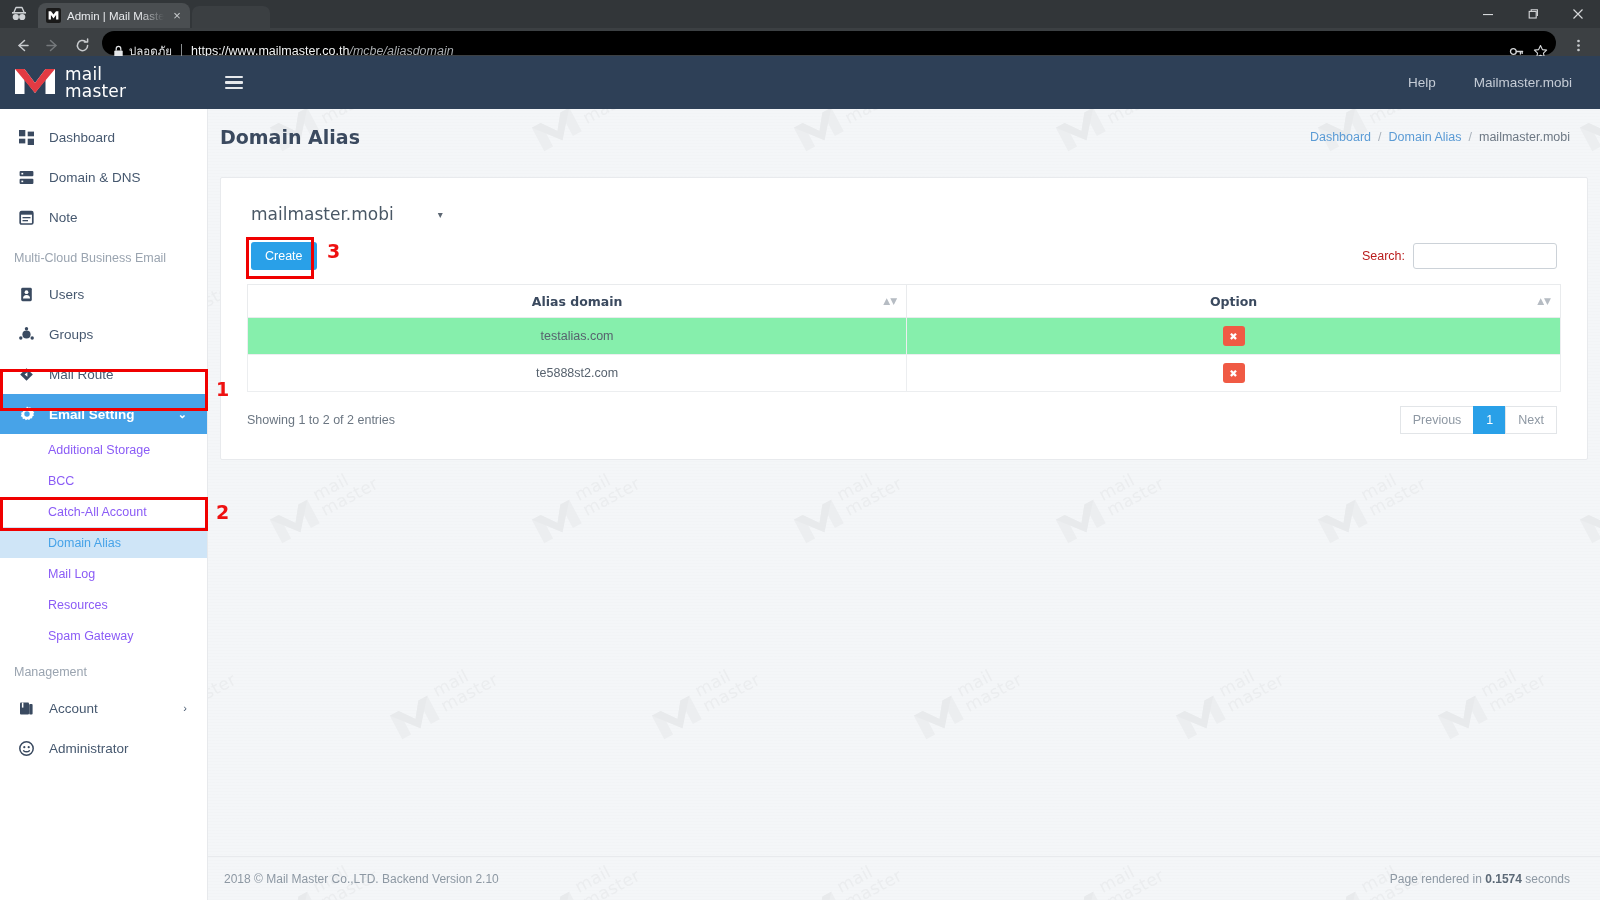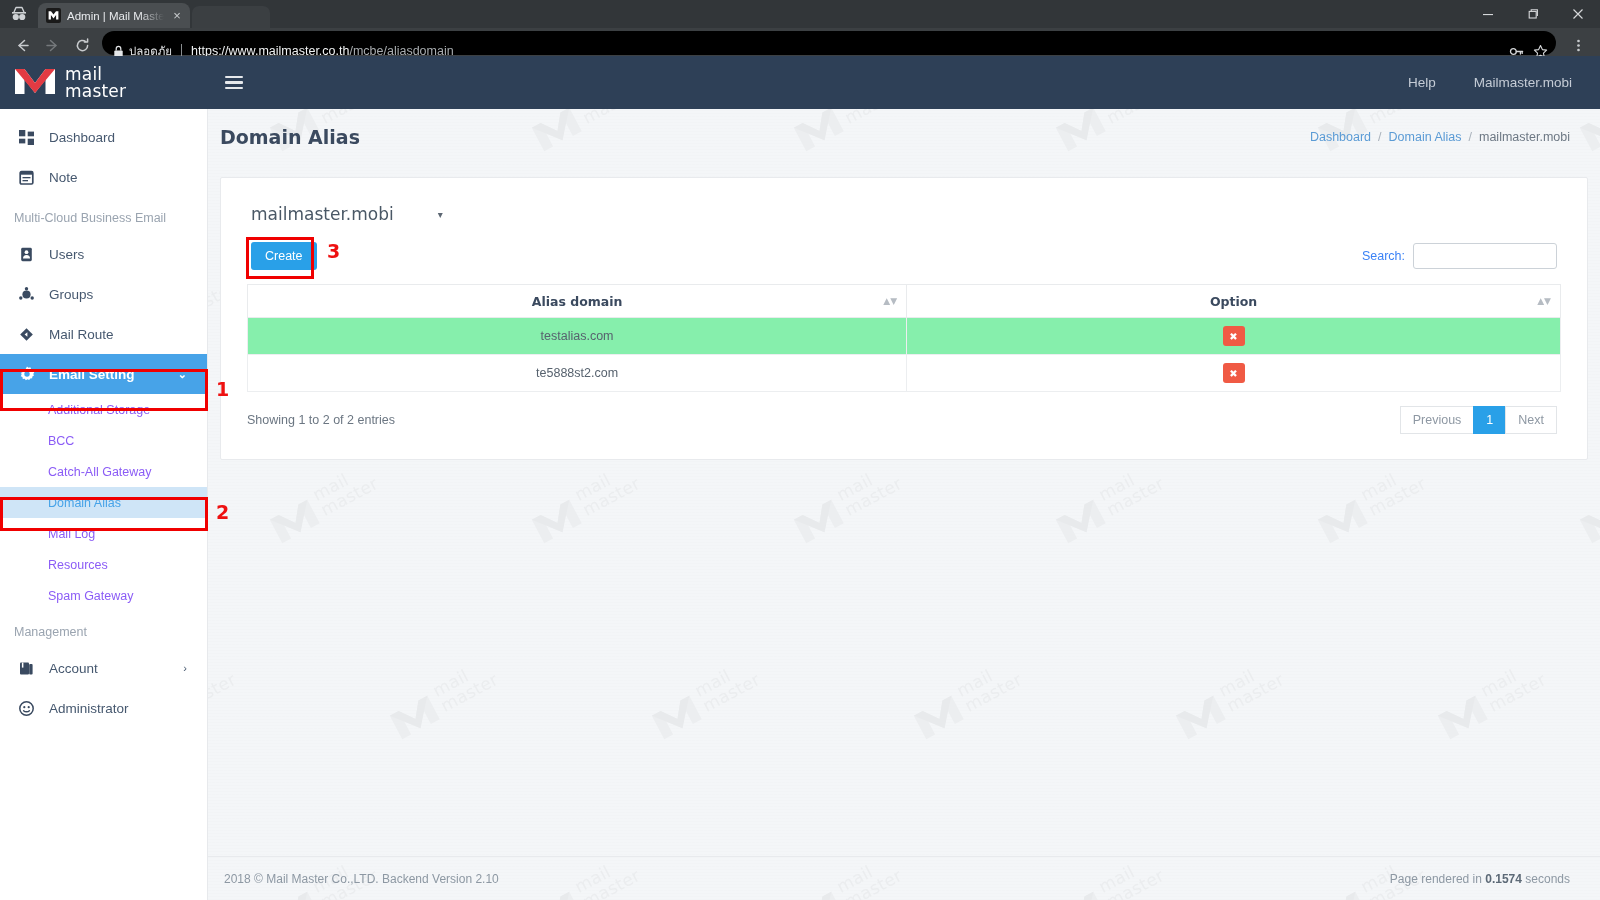--- a/index.html
+++ b/index.html
@@ -75,21 +75,21 @@
   }
   .lock-icon { color: #e4e6e8; margin-right: 5px; display:flex; }
   .secure-text {
     font-size: 11.5px; color: #e4e6e8; white-space: nowrap;
     font-family: "DejaVu Sans", sans-serif;
   }
   .omni-sep {
     width: 1px; height: 14px; background: #8a8e91; margin: 0 9px;
   }
   .url { font-size: 12.5px; color: #f1f3f4; white-space: nowrap; }
-  .url .dim { color: #a9adb0; }
+  .url .dim { color: #a9adb0; font-style: italic; }
   .omni-actions { margin-left: auto; display: flex; align-items: center; gap: 9px; padding-left: 8px;}
   .omni-actions span { color: #d6d8da; display:flex; }
 
   
   .app {
     position: absolute; top: 56px; left: 0;
     width: 1600px; height: 844px;
     background: #f4f6f8;
     background-image:
       repeating-linear-gradient(0deg, rgba(0,0,0,0.008) 0 1px, transparent 1px 3px);
@@ -222,21 +222,21 @@
     pointer-events: none;
   }
   .annot-num {
     position: absolute; color: #ee1111; font-weight: bold;
     font-size: 19px; font-family: "DejaVu Sans", sans-serif;
   }
   .search-wrap {
     margin-left: auto; display: flex; align-items: center;
     gap: 8px; padding-right: 16px;
   }
-  .search-wrap label { font-size: 12.5px; color: #3b82f6; }
+  .search-wrap label { font-size: 12.5px; color: #b91c1c; }
   .search-wrap input {
     width: 144px; height: 26px; border: 1px solid #ccd2d8;
     border-radius: 3px; padding: 0 6px; font-size: 12.5px;
     outline: none; background: #fff;
     font-family: "Liberation Sans", sans-serif;
   }
 
   table.dt {
     width: calc(100% - 24px); margin: 14px 12px 0 12px;
     border-collapse: collapse; table-layout: fixed;
@@ -652,20 +652,31 @@
           <svg width="15" height="15" viewBox="0 0 15 15">
               <rect x="0" y="0" width="6.3" height="6.3" fill="currentColor"></rect>
               <rect x="8.7" y="1.6" width="6.3" height="4.7" fill="currentColor"></rect>
               <rect x="0" y="8.7" width="6.3" height="4.7" fill="currentColor"></rect>
               <rect x="8.7" y="8.7" width="6.3" height="6.3" fill="currentColor"></rect>
             </svg>
         </span>
         <span>Dashboard</span>
       </div>
 
+      <div class="nav-item">
+        <span class="ico">
+          <svg width="15" height="15" viewBox="0 0 15 15">
+              <rect x="0.6" y="1" width="13.8" height="5.3" rx="1" fill="currentColor"></rect>
+              <rect x="0.6" y="8.7" width="13.8" height="5.3" rx="1" fill="currentColor"></rect>
+              <rect x="2.4" y="2.9" width="1.8" height="1.6" fill="#fff"></rect>
+              <rect x="2.4" y="10.6" width="1.8" height="1.6" fill="#fff"></rect>
+            </svg>
+        </span>
+        <span>Domain &amp; DNS</span>
+      </div>
 
       <div class="nav-item">
         <span class="ico">
           <svg width="15" height="15" viewBox="0 0 15 15">
               <rect x="1.2" y="1.6" width="12.6" height="12.4" rx="1.3" stroke="currentColor" stroke-width="1.7" fill="none"></rect>
               <rect x="1.2" y="1.6" width="12.6" height="3.1" fill="currentColor"></rect>
               <rect x="3.5" y="7" width="8" height="1.3" fill="currentColor"></rect>
               <rect x="3.5" y="10" width="5.5" height="1.3" fill="currentColor"></rect>
             </svg>
         </span>
@@ -713,21 +724,21 @@
             <path d="M8 0.6 l1.5 1.1 1.8-.5 .8 1.7 1.85 .35 -.15 1.85 1.45 1.2 -1 1.6 .75 1.7 -1.65 .85 -.2 1.85 -1.85 .15 -1.15 1.45 -1.7-.75 -1.6 1 -1.2-1.45 -1.85 .2 -.35-1.85 -1.7-.8 .85-1.65 -.5-1.8 1.7-.8 .35-1.85 1.85 .15z" fill="currentColor"></path>
             <circle cx="8" cy="8" r="2.7" fill="#47a3e8"></circle>
           </svg>
         </span>
         <span>Email Setting</span>
         <span class="chev">⌄</span>
       </div>
 
       <div class="sub-item">Additional Storage</div>
       <div class="sub-item">BCC</div>
-      <div class="sub-item">Catch-All Gateway</div>
+      <div class="sub-item">Catch-All Account</div>
       <div class="sub-item selected">Domain Alias</div>
       <div class="sub-item">Mail Log</div>
       <div class="sub-item">Resources</div>
       <div class="sub-item">Spam Gateway</div>
 
       <div class="nav-heading">Management</div>
 
       <div class="nav-item">
         <span class="ico">
           <svg width="15" height="15" viewBox="0 0 15 15">

